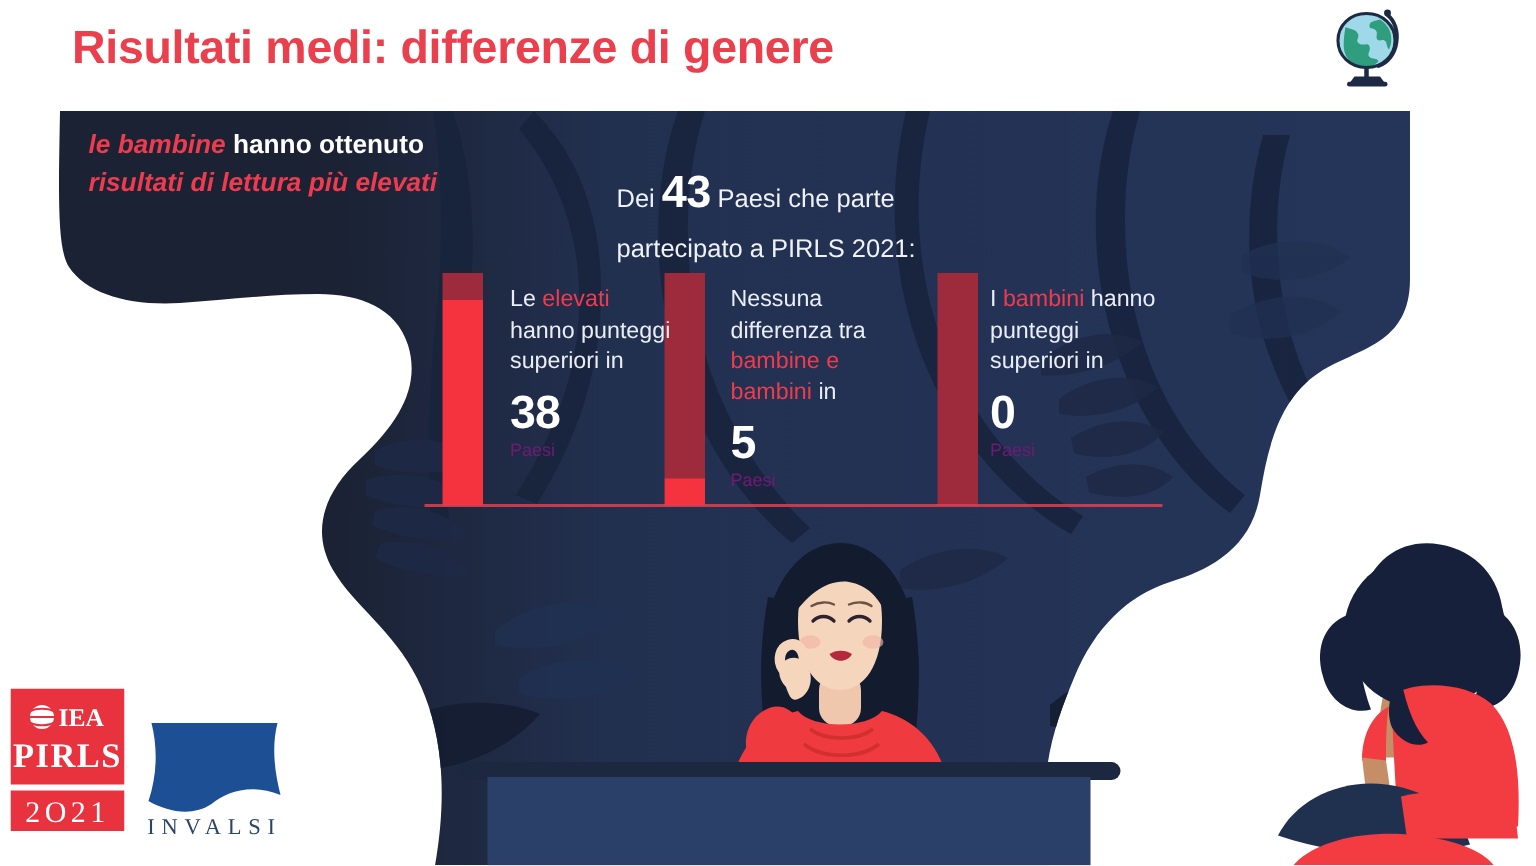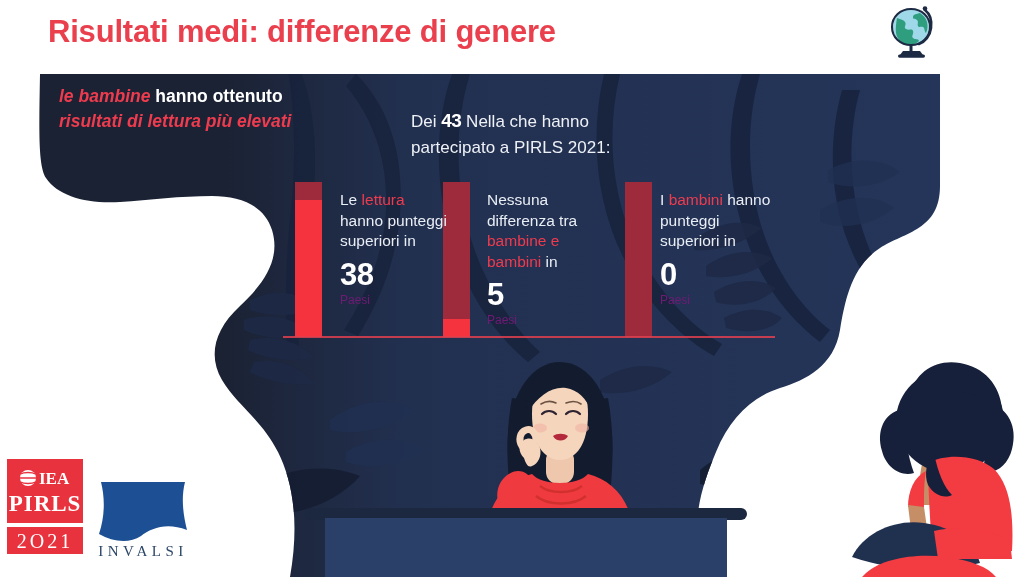--- a/index.html
+++ b/index.html
@@ -32,21 +32,21 @@
     font-size:17.5px;font-weight:bold;line-height:1.42;
     color:#ffffff;
   }
   .panel-left-text .hl{color:#ef3b4e;font-style:italic;}
 
   .panel-right-text{
     position:absolute;left:411px;top:106px;width:300px;
     font-size:17px;line-height:1.55;color:#eef1f6;font-weight:normal;
   }
   .panel-right-text .big{
-    font-size:19px;font-weight:bold;color:#ffffff;
+    font-size:30px;font-weight:bold;color:#ffffff;
     letter-spacing:-0.5px;
   }
   .bar-track{
     position:absolute;width:27px;height:155px;bottom:0;
     background:#9e2b3c;overflow:hidden;
   }
   .bar-fill{position:absolute;left:0;width:100%;background:#f5333f;}
 
   .bar1-track{left:295px;top:182px;}
   .bar2-track{left:443px;top:182px;}
@@ -171,37 +171,37 @@
       </g>
     </svg>
   </div>
 
   <div class="panel-left-text">
     <div><span class="hl">le bambine</span><span> hanno ottenuto</span></div>
     <div class="hl">risultati di lettura più elevati</div>
   </div>
 
   <div class="panel-right-text">
-    <div><span>Dei </span><span class="big">43</span><span> Nella che hanno</span></div>
+    <div><span>Dei </span><span class="big">43</span><span> Paesi che parte</span></div>
     <div>partecipato a PIRLS 2021:</div>
   </div>
 
   <div class="bar-track bar1-track">
     <div class="bar-fill" id="fill0" style="height: 88.3721%; bottom: 0px; background: rgb(245, 51, 63);"></div>
   </div>
   <div class="bar-track bar2-track">
     <div class="bar-fill" id="fill1" style="height: 11.6279%; bottom: 0px; background: rgb(245, 51, 63);"></div>
   </div>
   <div class="bar-track bar3-track">
     <div class="bar-fill" id="fill2" style="height: 0%; bottom: 0px; background: rgb(245, 51, 63);"></div>
   </div>
   <div class="baseline"></div>
 
   <div class="stat stat1">
-    <span>Le </span><span class="hl">lettura</span><span> hanno punteggi superiori in</span>
+    <span>Le </span><span class="hl">elevati</span><span> hanno punteggi superiori in</span>
     <span class="num">38</span>
     <span class="unit">Paesi</span>
   </div>
 
   <div class="stat stat2">
     <span>Nessuna differenza tra </span><span class="hl">bambine e bambini</span><span> in</span>
     <span class="num">5</span>
     <span class="unit">Paesi</span>
   </div>
 

